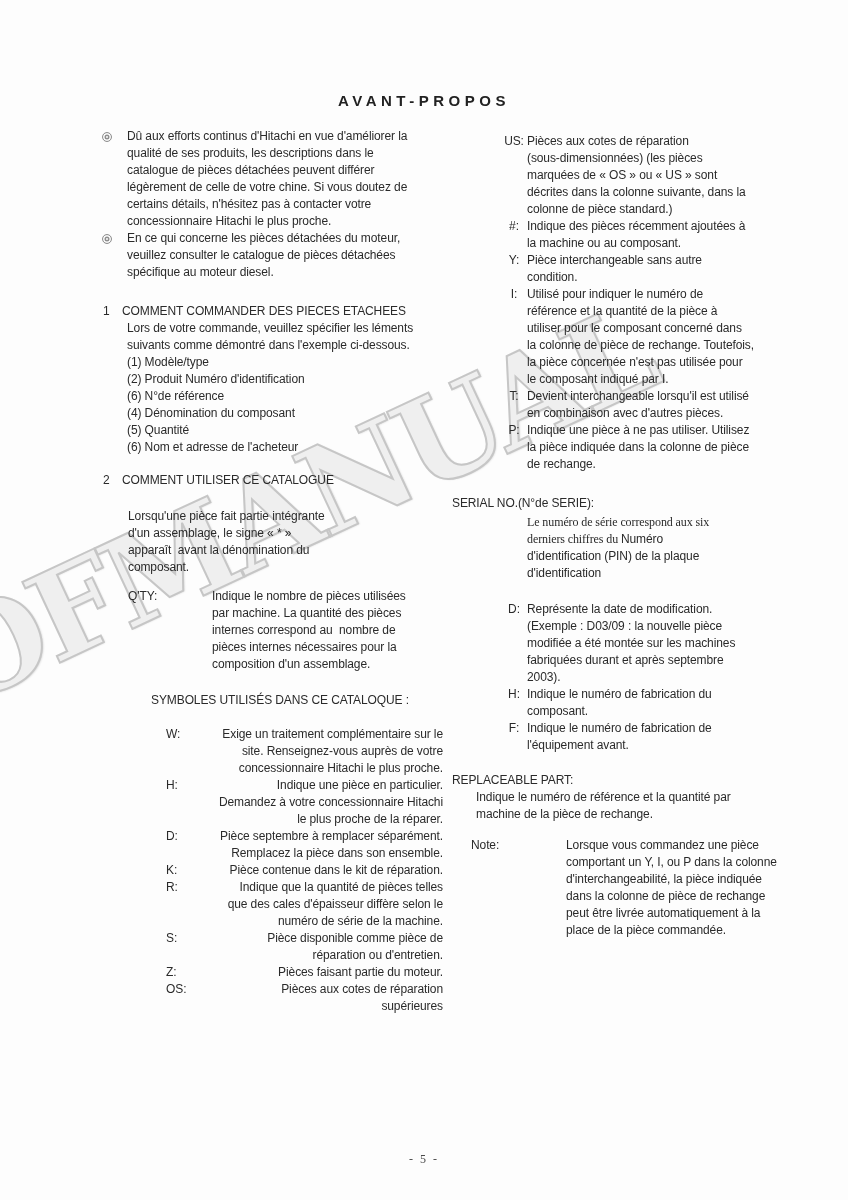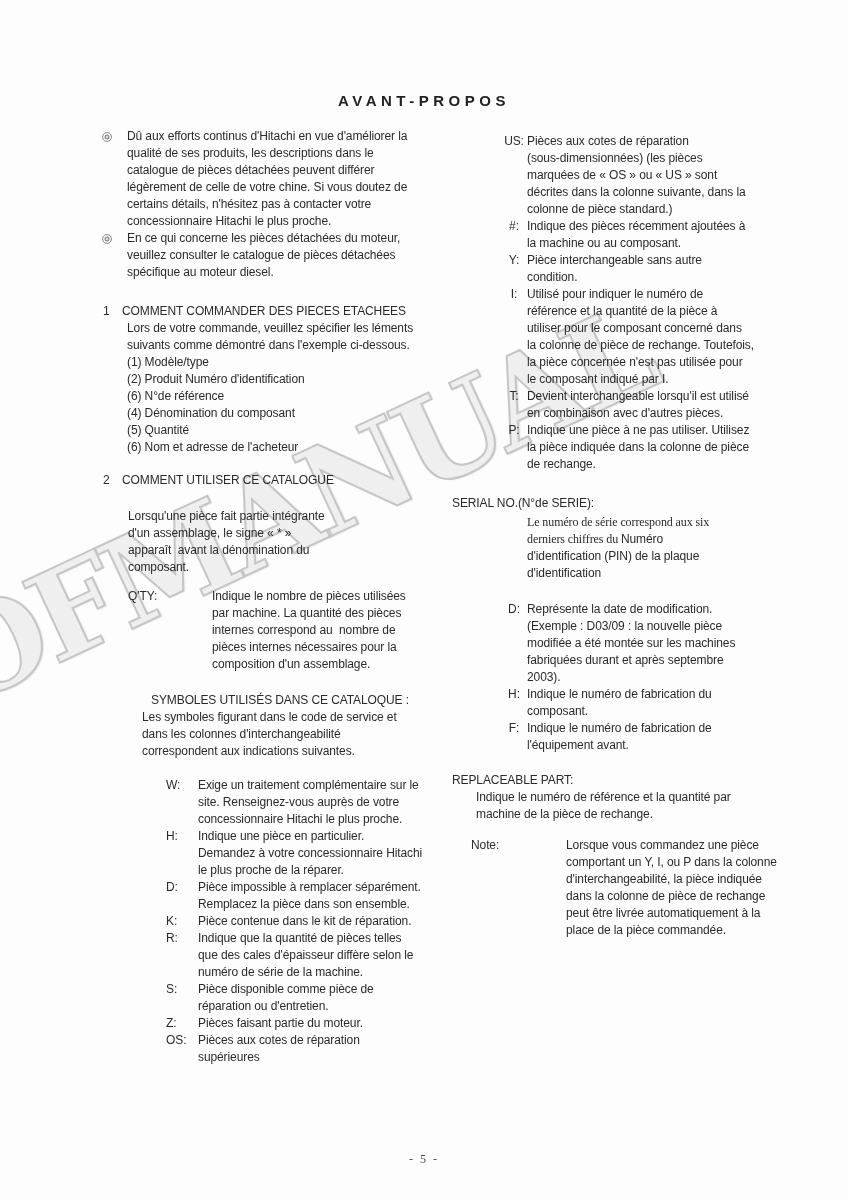--- a/index.html
+++ b/index.html
@@ -45,21 +45,21 @@
   .def-row{display:flex;margin-left:30px;margin-top:12px;}
   .def-row.first{margin-top:19px;}
   .def-label{flex:0 0 84px;}
   .def-text{flex:1;}
   
   .sym-heading{margin-top:19px;margin-left:19px;text-align:center;}
   .sym-intro{margin-left:44px;}
   .sym-list{margin-top:17px;}
   .sym-row{display:flex;margin-left:68px;}
   .sym-label{flex:0 0 32px;}
-  .sym-text{flex:1;}
+  .sym-text{flex:1;text-align:right;}
   
   .rsym-row{display:flex;margin-left:49px;}
   .rsym-label{flex:0 0 26px;text-align:center;}
   .rsym-text{flex:1;}
   
   .serial-heading{margin-top:22px;}
   .serial-body{margin-top:2px;margin-left:75px;}
   .serif{font-family:"Liberation Serif", serif;font-size:12px;}
   .serial-defs{margin-top:19px;}
   
@@ -142,40 +142,37 @@
       <div class="def-row">
         <div class="def-label">Q'TY:</div>
         <div class="def-text pre">Indique le nombre de pièces utilisées
 par machine. La quantité des pièces
 internes correspond au  nombre de
 pièces internes nécessaires pour la
 composition d'un assemblage.</div>
       </div>
 
       <div class="sym-heading">SYMBOLES UTILISÉS DANS CE CATALOQUE :</div>
-      <div class="sym-intro pre">Les symboles figurant dans le code de service et
-dans les colonnes d'interchangeabilité
-correspondent aux indications suivantes.</div>
 
       <div class="sym-list">
         <div class="sym-row">
           <div class="sym-label">W:</div>
           <div class="sym-text pre">Exige un traitement complémentaire sur le
 site. Renseignez-vous auprès de votre
 concessionnaire Hitachi le plus proche.</div>
         </div>
         <div class="sym-row">
           <div class="sym-label">H:</div>
           <div class="sym-text pre">Indique une pièce en particulier.
 Demandez à votre concessionnaire Hitachi
 le plus proche de la réparer.</div>
         </div>
         <div class="sym-row">
           <div class="sym-label">D:</div>
-          <div class="sym-text pre">Pièce impossible à remplacer séparément.
+          <div class="sym-text pre">Pièce septembre à remplacer séparément.
 Remplacez la pièce dans son ensemble.</div>
         </div>
         <div class="sym-row">
           <div class="sym-label">K:</div>
           <div class="sym-text pre">Pièce contenue dans le kit de réparation.</div>
         </div>
         <div class="sym-row">
           <div class="sym-label">R:</div>
           <div class="sym-text pre">Indique que la quantité de pièces telles
 que des cales d'épaisseur diffère selon le

